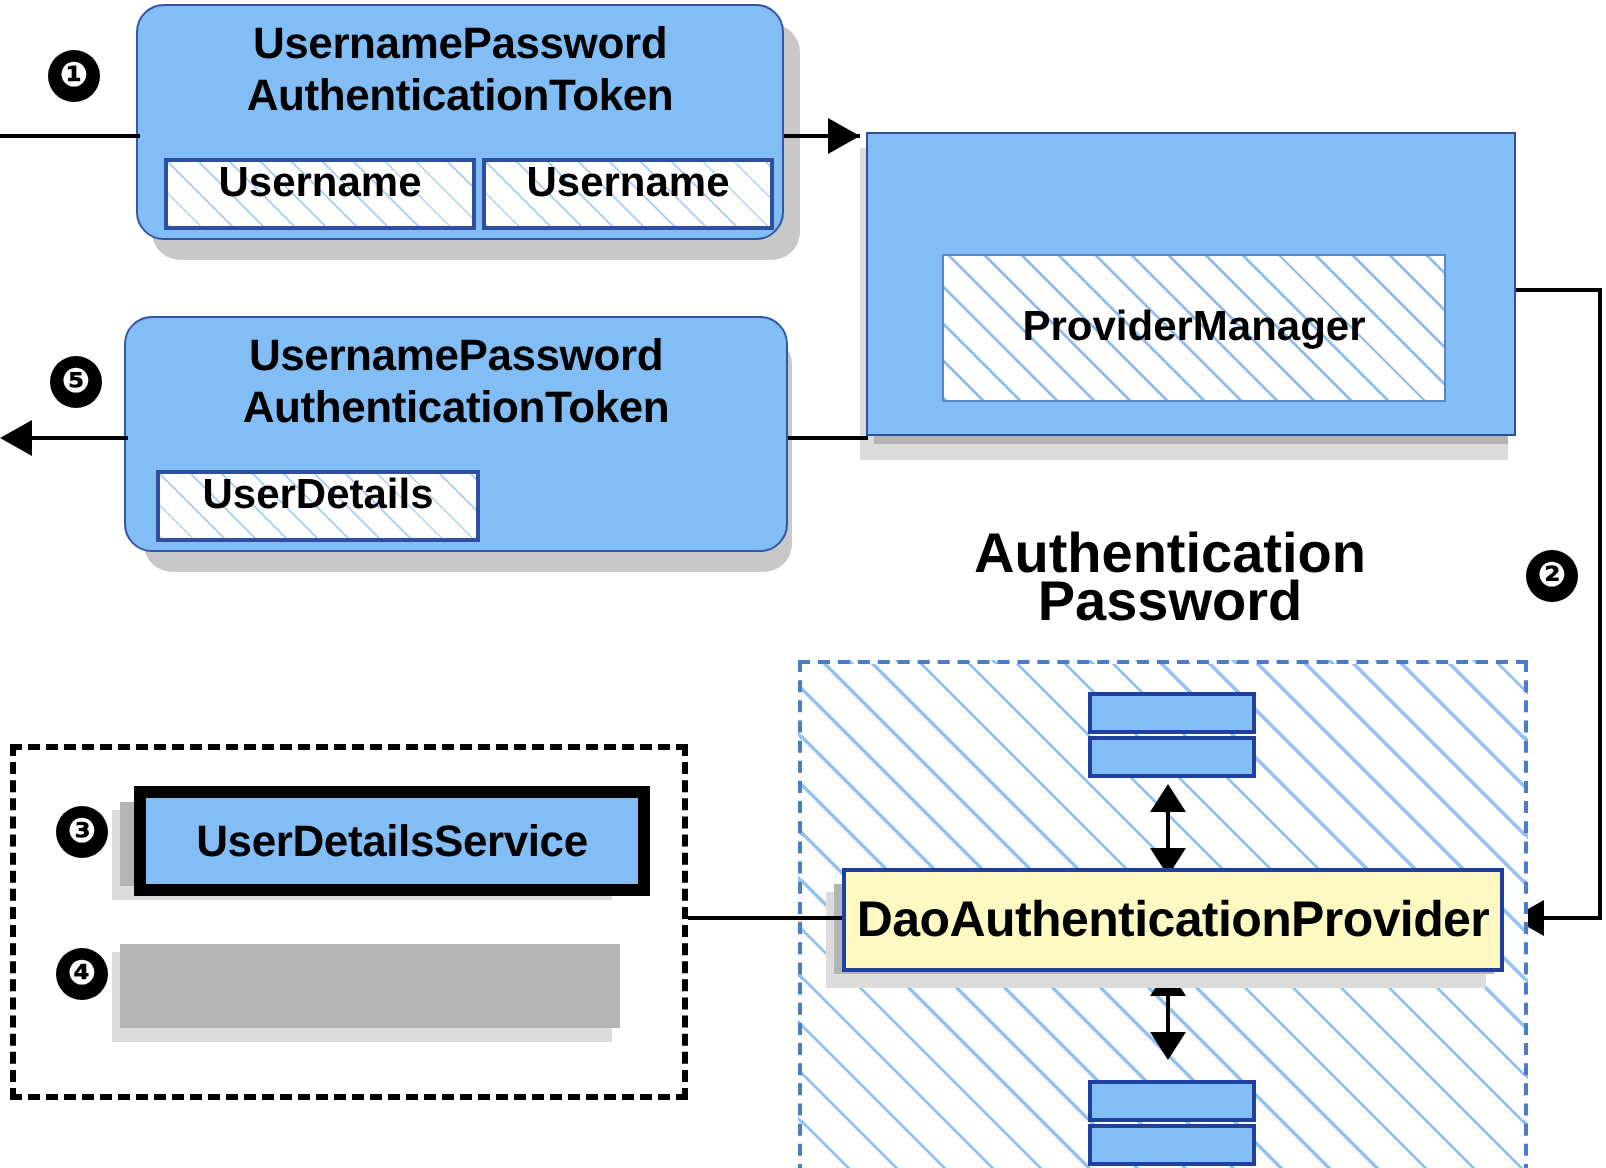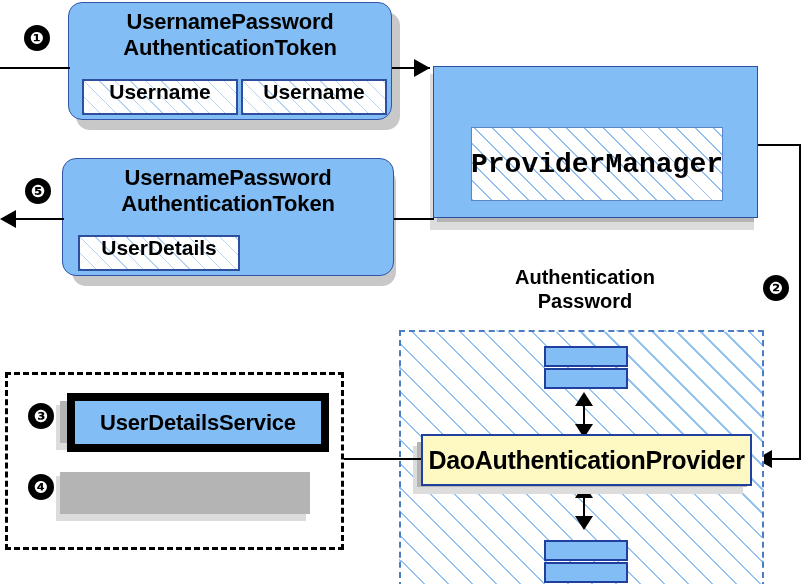--- a/index.html
+++ b/index.html
@@ -60,26 +60,26 @@
   }
   .mgr-inner{
     position:absolute;
     background:#ffffff;
     border:1px solid #5b84c9;
     background-image:repeating-linear-gradient(45deg,
         rgba(110,170,232,0.75) 0px, rgba(110,170,232,0.75) 1.4px,
         rgba(0,0,0,0) 1.4px, rgba(0,0,0,0) 13px);
     display:flex;align-items:center;justify-content:center;
   }
-  .mgr-inner span{font-size:28px;font-weight:bold;color:#000;font-family:Liberation Mono, monospace;}
+  .mgr-inner span{font-size:21px;font-weight:bold;color:#000;}
 
   
   .providers-title{
     position:absolute;text-align:center;
-    font-size:20px;font-weight:bold;color:#000;line-height:24px;
+    font-size:28px;font-weight:bold;color:#000;line-height:24px;
   }
   .providers-box{
     position:absolute;
     border:2px dashed #4a7dc4;
     background:#ffffff;
     background-image:repeating-linear-gradient(45deg,
         rgba(130,185,240,0.85) 0px, rgba(130,185,240,0.85) 1.6px,
         rgba(0,0,0,0) 1.6px, rgba(0,0,0,0) 17px);
   }
   .bar{
@@ -97,21 +97,21 @@
 
   
   .services-box{
     position:absolute;
     border:3px dashed #000000;
     background:#ffffff;
   }
   .svc-card{
     position:absolute;
     background:#82bdf5;
-    border:8px solid #000000;
+    border:6px solid #000000;
     display:flex;align-items:center;justify-content:center;
   }
   .svc-card span{font-size:22px;font-weight:bold;color:#000;letter-spacing:-0.2px;}
 
   
   .badge{
     position:absolute;
     width:26px;height:26px;border-radius:50%;
     background:#000;color:#fff;
     display:flex;align-items:center;justify-content:center;

